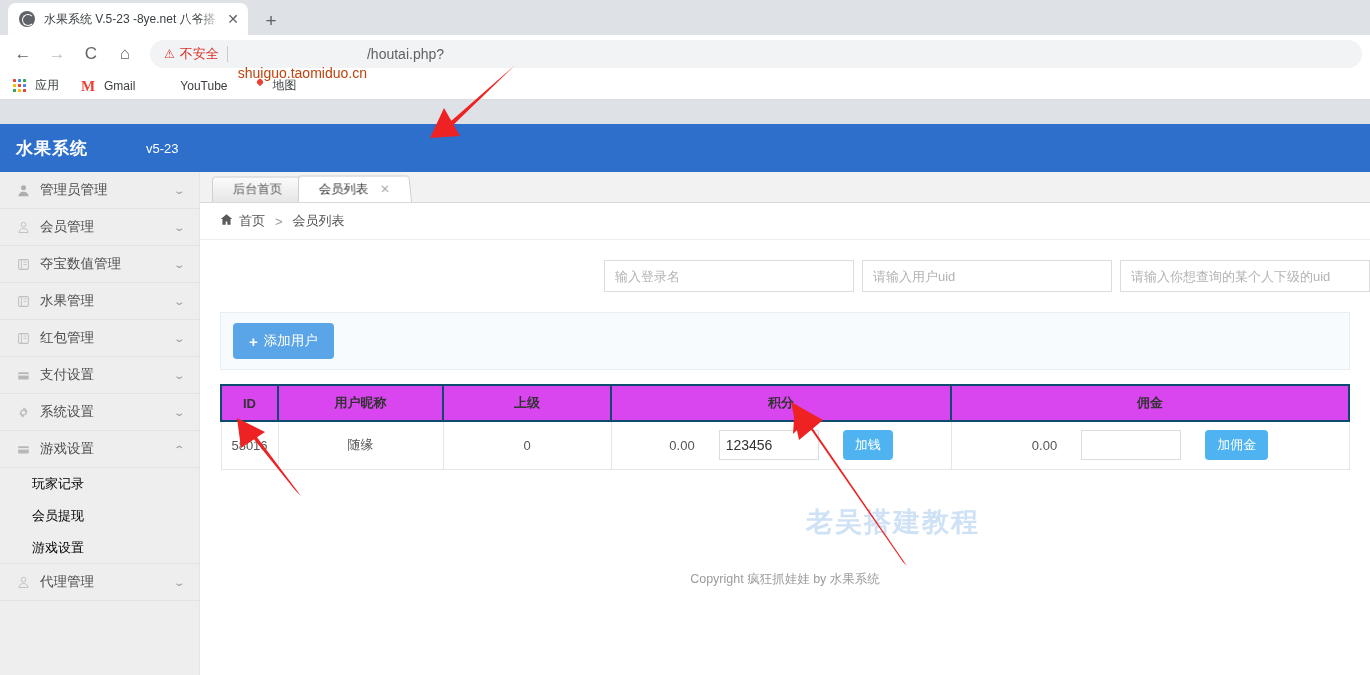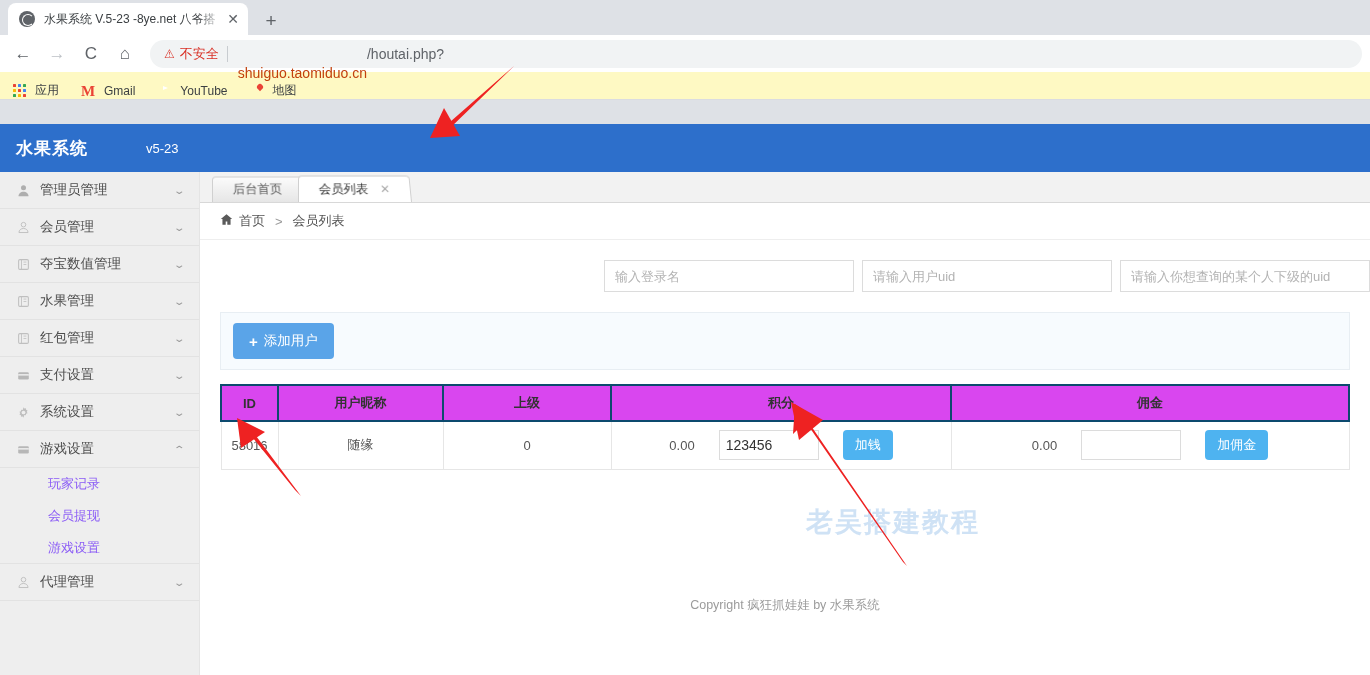--- a/index.html
+++ b/index.html
@@ -60,21 +60,21 @@
     display:flex; align-items:center; padding:0 14px; margin-left:6px;
     font-size:14px; color:#202124;
   }
   .warn-icon { color:#d93025; font-size:12px; margin-right:5px; }
   .warn-text { color:#d93025; font-size:13px; margin-right:8px; }
   .omni-sep { width:1px; height:16px; background:#c8ccd0; margin-right:10px; }
   .url-host { color:#c2410c;margin-top:38px; }
   .url-path { color:#5f6368; }
 
   .bookmarks {
-    height:28px; background:#fef9c3; display:flex; align-items:flex-end;
+    height:28px; background:#ffffff; display:flex; align-items:center;
     padding:0 12px; border-bottom:1px solid #dadce0;
   }
   .bm { display:flex; align-items:center; margin-right:22px; font-size:12px; color:#3c4043; }
   .bm-ico { width:16px; height:16px; margin-right:7px; flex:0 0 16px; position:relative; }
   .apps-grid {
     display:grid; grid-template-columns:repeat(3,3px); grid-template-rows:repeat(3,3px);
     gap:2px; width:13px; height:13px; margin:1px 0 0 1px;
   }
   .apps-grid i { display:block; width:3px; height:3px; border-radius:.5px; }
   .gmail-m { font-size:15px; color:#ea4335; font-weight:bold; line-height:16px; font-family:"Liberation Serif",serif;}
@@ -104,22 +104,22 @@
     height:37px; display:flex; align-items:center; padding:0 16px;
     border-bottom:1px solid #e2e2e2; color:#4d4d4d; font-size:13.5px;
     position:relative;
   }
   .menu-item .m-ico { width:15px; flex:0 0 15px; margin-right:9px; opacity:.55; display:flex; align-items:center; justify-content:center;}
   .menu-item .m-label { flex:1; }
   .menu-item .m-arrow { font-size:10px; color:#9a9a9a; transform:scaleX(1.5); }
   .menu-item.open { background:#eeeeee; }
   .submenu { background:#eeeeee; }
   .sub-item {
-    height:32px; display:flex; align-items:center; padding-left:48px;
-    color:#8b5cf6; font-size:13px;
+    height:32px; display:flex; align-items:center; padding-left:32px;
+    color:#000000; font-size:13px;
   }
   .sub-last { border-bottom:1px solid #e2e2e2; }
 
   
   .collapse-handle {
     position:absolute; left:200px; top:552px; width:16px; height:44px;
     background:#e8e8e8; border-radius:0 6px 6px 0;
     display:flex; align-items:center; justify-content:center;
     color:#b4b4b4; font-size:11px; z-index:5;
   }
@@ -211,21 +211,21 @@
     width:100px; height:30px; border:1px solid #dcdcdc; font-size:14px;
     padding:0 6px; color:#333; outline:none;
   }
   .btn-sky {
     background:#4eb3f0; border:none; color:#fff; font-size:13px;
     height:30px; padding:0 12px; border-radius:4px; cursor:pointer;
     font-family:"Liberation Sans", sans-serif;
   }
 
   .footer {
-    position:absolute; left:0; right:0; top:357px;
+    position:absolute; left:0; right:0; top:331px;
     text-align:center; font-size:12.5px; color:#9b9b9b; z-index:2;
   }
 
   
   .arrow { position:absolute; z-index:20; pointer-events:none; }
 </style>
 </head>
 <body>
 
 <div class="browser">

